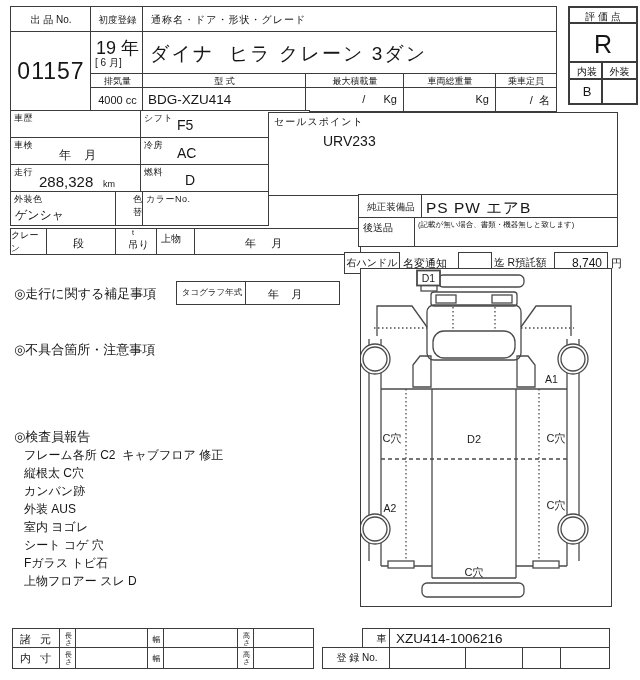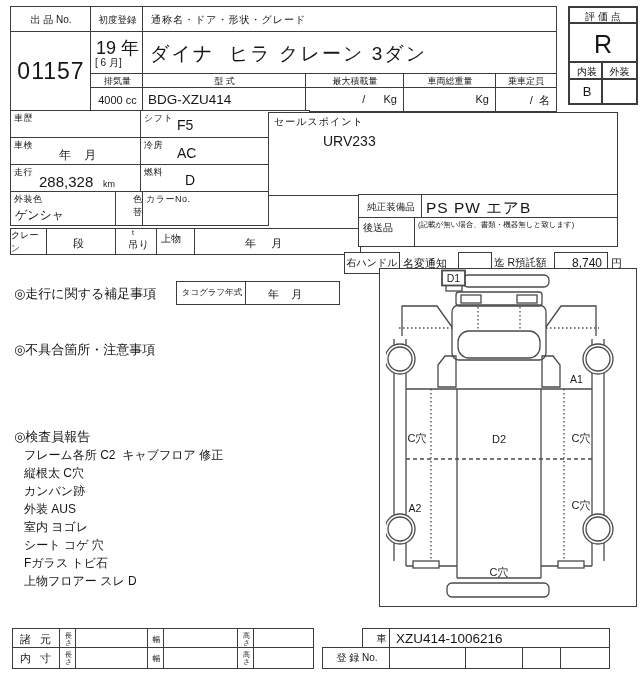--- a/index.html
+++ b/index.html
@@ -154,21 +154,21 @@
   <div class="item">フレーム各所 C2  キャブフロア 修正</div>
   <div class="item">縦根太 C穴</div>
   <div class="item">カンバン跡</div>
   <div class="item">外装 AUS</div>
   <div class="item">室内 ヨゴレ</div>
   <div class="item">シート コゲ 穴</div>
   <div class="item">Fガラス トビ石</div>
   <div class="item">上物フロアー スレ D</div>
 </div>
 
-<div class="cell" style="left:379px;top:268px;width:250px;height:337px;padding-left:6px;">
+<div class="cell" style="left:360px;top:268px;width:250px;height:337px;">
 <svg width="247" height="334" viewBox="0 0 247 334">
   <g fill="none" stroke="#4a4a4a" stroke-width="1.3">
 
     <rect x="77" y="6" width="86" height="12" rx="5"></rect>
     <rect x="60" y="16" width="16" height="6"></rect>
 
     <rect x="70" y="23" width="86" height="14" rx="3"></rect>
     <rect x="75" y="26" width="20" height="8"></rect>
     <rect x="131" y="26" width="20" height="8"></rect>
     <rect x="66" y="36" width="94" height="55" rx="7"></rect>

